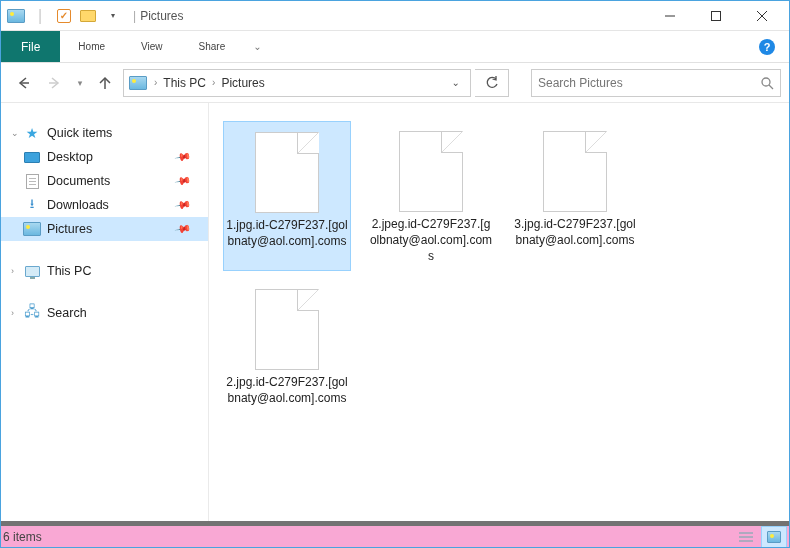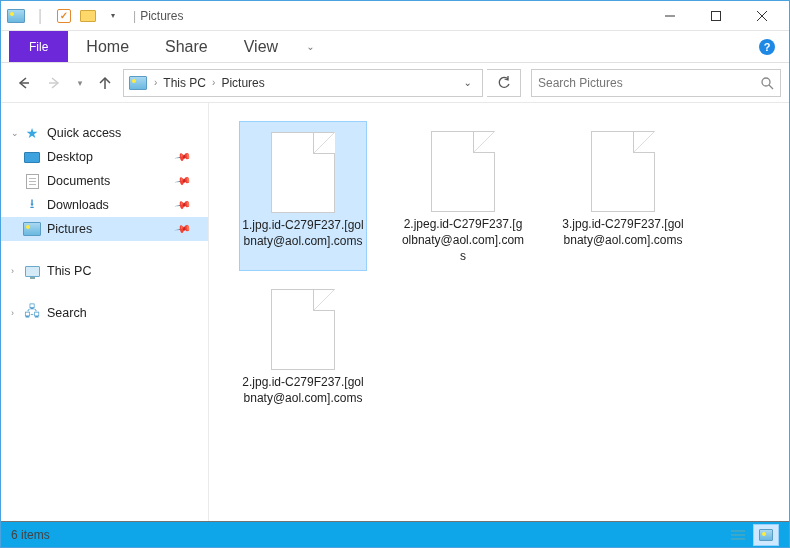--- a/index.html
+++ b/index.html
@@ -7,60 +7,60 @@
 
 .titlebar { height: 30px; background: #fff; display: flex; align-items: center; padding: 0 4px; border-bottom: 1px solid #e5e5e5; }
 .titlebar .qat { display: flex; align-items: center; gap: 2px; }
 .titlebar .qat-icon { width: 22px; height: 22px; display: flex; align-items: center; justify-content: center; }
 .titlebar .title { margin-left: 10px; color: #555; font-size: 12px; display: flex; align-items: center; }
 .titlebar .winctrl { margin-left: auto; display: flex; }
 .titlebar .winbtn { width: 46px; height: 30px; display: flex; align-items: center; justify-content: center; font-size: 14px; color: #333; }
 .dd-arrow { font-size: 8px; color: #555; margin-left: 2px; }
 
 .ribbon { height: 32px; background: #fff; display: flex; align-items: stretch; border-bottom: 1px solid #e1e1e1; }
-.ribbon .file-tab { background: #6d28d9; color: #fff; padding: 0 20px; display: flex; align-items: center; font-size: 12px; margin-left: 8px; }
-.ribbon .tab { padding: 0 18px; display: flex; align-items: center; font-size: 16px; color: #444; }
+.ribbon .file-tab { background: #0f766e; color: #fff; padding: 0 20px; display: flex; align-items: center; font-size: 12px; }
+.ribbon .tab { padding: 0 18px; display: flex; align-items: center; font-size: 10px; color: #444; }
 .ribbon .help { margin-left: auto; padding: 0 14px; display: flex; align-items: center; }
 .help-icon { width: 16px; height: 16px; border-radius: 50%; background: #1e88e5; color: #fff; font-size: 11px; font-weight: bold; display: flex; align-items: center; justify-content: center; }
 .ribbon-expand { padding: 0 10px; display: flex; align-items: center; color: #777; font-size: 10px; }
 
 .navbar { height: 40px; background: #fff; display: flex; align-items: center; padding: 4px 8px; gap: 4px; border-bottom: 1px solid #e8e8e8; }
 .nav-btn { width: 28px; height: 28px; display: flex; align-items: center; justify-content: center; color: #666; font-size: 16px; }
 .nav-btn.disabled { color: #ccc; }
 .breadcrumb { flex: 1; height: 28px; border: 1px solid #ccc; display: flex; align-items: center; padding: 0 4px; }
 .breadcrumb .bc-icon { width: 20px; height: 20px; margin-right: 4px; display: flex; align-items: center; justify-content: center; }
 .breadcrumb .bc-seg { font-size: 12px; color: #333; padding: 0 4px; }
 .breadcrumb .bc-arr { color: #888; font-size: 10px; padding: 0 2px; }
 .breadcrumb .bc-dd { margin-left: auto; color: #555; font-size: 10px; padding: 0 6px; }
 .refresh { width: 34px; height: 28px; border: 1px solid #ccc; border-left: none; display: flex; align-items: center; justify-content: center; color: #555; font-size: 13px; }
-.search { width: 250px; height: 28px; border: 1px solid #ccc; margin-left: 6px; display: flex; align-items: center; }
+.search { width: 250px; height: 28px; border: 1px solid #ccc; margin-left: 18px; display: flex; align-items: center; }
 .search input { border: none; outline: none; flex: 1; font-size: 12px; padding: 0 6px; color: #888; background: transparent; }
 .search .sicon { width: 26px; display: flex; align-items: center; justify-content: center; color: #888; }
 
 .main { display: flex; height: 420px; }
 
 .sidebar { width: 208px; border-right: 1px solid #eaeaea; padding: 18px 0 0 0; overflow: hidden; }
 .side-group { margin-bottom: 18px; }
 .side-item { display: flex; align-items: center; padding: 3px 8px 3px 22px; font-size: 12.5px; color: #222; height: 24px; }
 .side-item.top { padding-left: 10px; font-size: 12.5px; }
 .side-item.selected { background: #cde8ff; }
 .side-item .si-icon { width: 18px; height: 16px; margin-right: 6px; display: flex; align-items: center; justify-content: center; }
 .side-item .pin { margin-left: auto; margin-right: 10px; color: #777; font-size: 11px; transform: rotate(35deg); }
 .side-item .expand { width: 10px; font-size: 9px; color: #888; margin-right: 2px; }
 
 .content { flex: 1; padding: 18px 14px; overflow: auto; }
 .file-grid { display: flex; flex-wrap: wrap; gap: 8px 16px; }
-.file-item { width: 128px; display: flex; flex-direction: column; align-items: center; padding: 6px 2px; margin-left: 16px; }
+.file-item { width: 128px; display: flex; flex-direction: column; align-items: center; padding: 6px 2px; }
 .file-item.selected { background: #cde8ff; border: 1px solid #98d1fd; }
 .file-thumb { width: 80px; height: 85px; position: relative; margin-bottom: 4px; }
 .file-thumb .page { position: absolute; inset: 4px 8px 0 8px; background: #fff; border: 1px solid #ccc; }
 .file-thumb .corner { position: absolute; top: 4px; right: 8px; width: 22px; height: 22px; background: linear-gradient(135deg, transparent 48%, #ddd 50%, #fff 52%); border-left: 1px solid #ccc; border-bottom: 1px solid #ccc; }
 .file-name { font-size: 12px; text-align: center; line-height: 1.35; color: #222; word-break: break-all; }
 
-.statusbar { position: absolute; bottom: 0; left: 0; right: 0; height: 26px; border-top: 1px solid #737373; background: #0ea5e9; display: flex; align-items: center; padding: 0 10px; font-size: 12px; color: #444; }
+.statusbar { position: absolute; bottom: 0; left: 0; right: 0; height: 26px; border-top: 5px solid #737373; background: #f9a8d4; display: flex; align-items: center; padding: 0 2px; font-size: 12px; color: #444; }
 .statusbar .view-toggles { margin-left: auto; display: flex; gap: 2px; }
 .view-btn { width: 26px; height: 22px; display: flex; align-items: center; justify-content: center; }
 .view-btn.active { background: #cde8ff; border: 1px solid #98d1fd; }
 
 .ic-pictures { width: 18px; height: 14px; background: linear-gradient(#a8d8f0, #6bb8e0); border: 1px solid #5a9cc5; border-radius: 1px; position: relative; }
 .ic-pictures::after { content: ""; position: absolute; top: 2px; left: 2px; width: 4px; height: 4px; background: #ffeb3b; border-radius: 50%; }
 .ic-folder { width: 16px; height: 12px; background: #ffd86b; border: 1px solid #d4a838; border-radius: 1px; }
 .ic-checkbox { width: 14px; height: 14px; border: 1.5px solid #e58a2c; border-radius: 2px; display: flex; align-items: center; justify-content: center; color: #e58a2c; font-size: 10px; font-weight: bold; }
 .ic-star { color: #3ba7e0; font-size: 14px; }
 .ic-desktop { width: 16px; height: 11px; background: #3da2dd; border: 1px solid #2b7fb3; border-radius: 1px; }
@@ -112,22 +112,22 @@
           <line x1="1" y1="1" x2="11" y2="11" stroke="#333"></line>
           <line x1="11" y1="1" x2="1" y2="11" stroke="#333"></line>
         </svg>
     </div>
   </div>
 </div>
 
 <div class="ribbon">
   <div class="file-tab">File</div>
   <div class="tab">Home</div>
+  <div class="tab">View</div>
   <div class="tab">Share</div>
-  <div class="tab">View</div>
   <div class="ribbon-expand">⌄</div>
   <div class="help">
       <div class="help-icon">?</div>
     </div>
 </div>
 
 <div class="navbar">
   <div class="nav-btn">
     <svg class="arrow">
         <path d="M11 3 L5 8 L11 13" fill="none" stroke="#555" stroke-width="1.5"></path>
@@ -175,21 +175,21 @@
 </div>
 
 <div class="main">
   <div class="sidebar">
     <div class="side-group">
       <div class="side-item top">
         <span class="expand">⌄</span>
         <span class="si-icon">
             <span class="ic-star">★</span>
           </span>
-        <span>Quick access</span>
+        <span>Quick items</span>
       </div>
       <div class="side-item">
         <span class="si-icon">
             <div class="ic-desktop"></div>
           </span>
         <span>Desktop</span>
         <span class="pin">📌</span>
       </div>
       <div class="side-item">
         <span class="si-icon">

